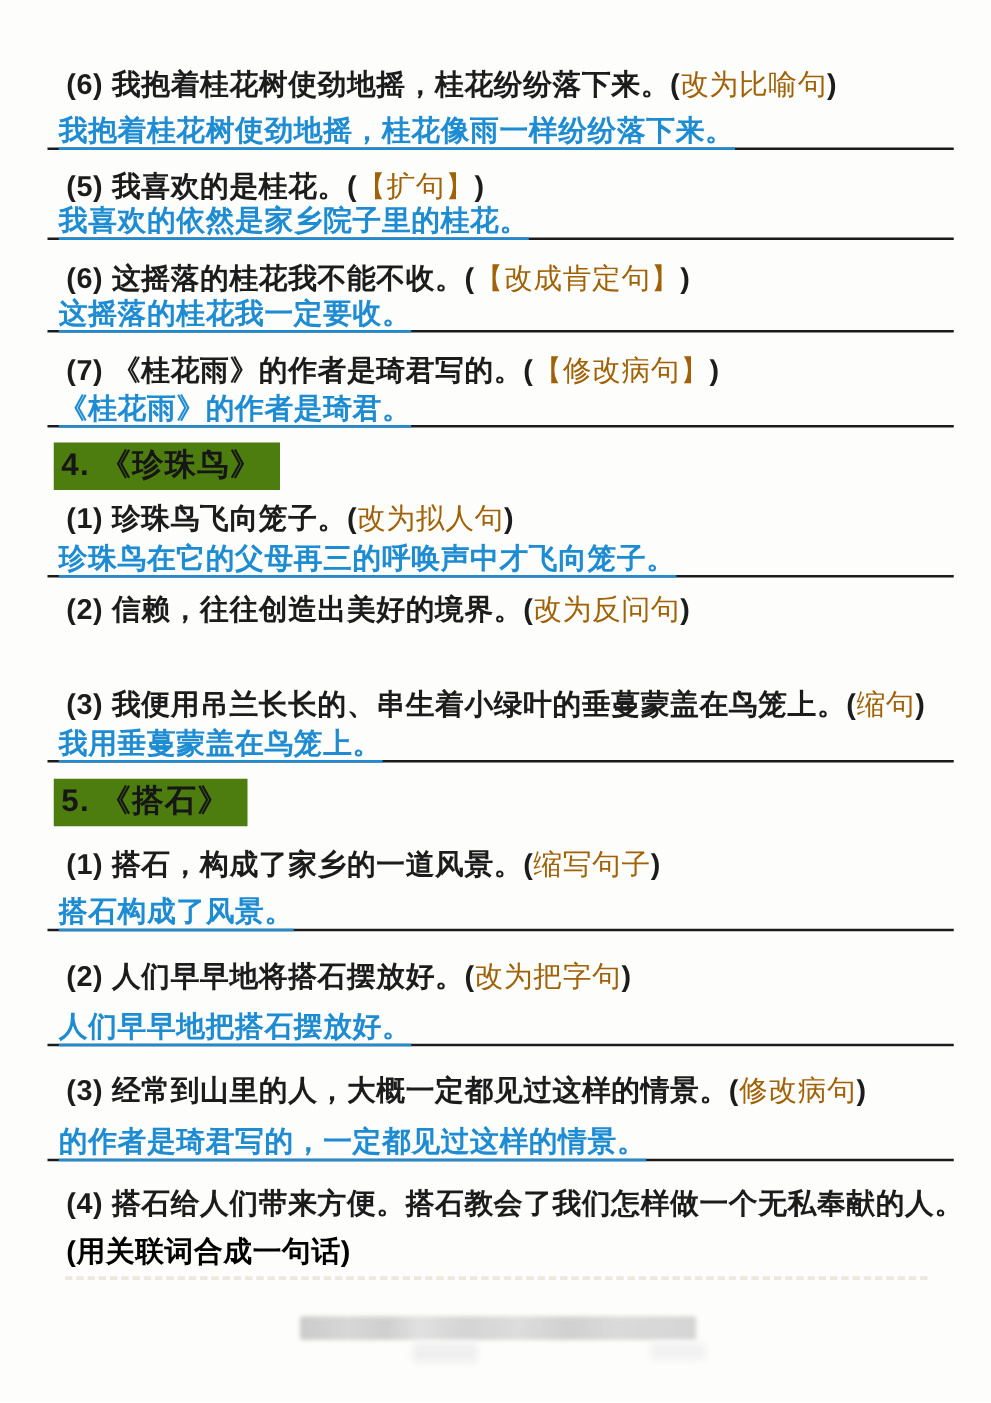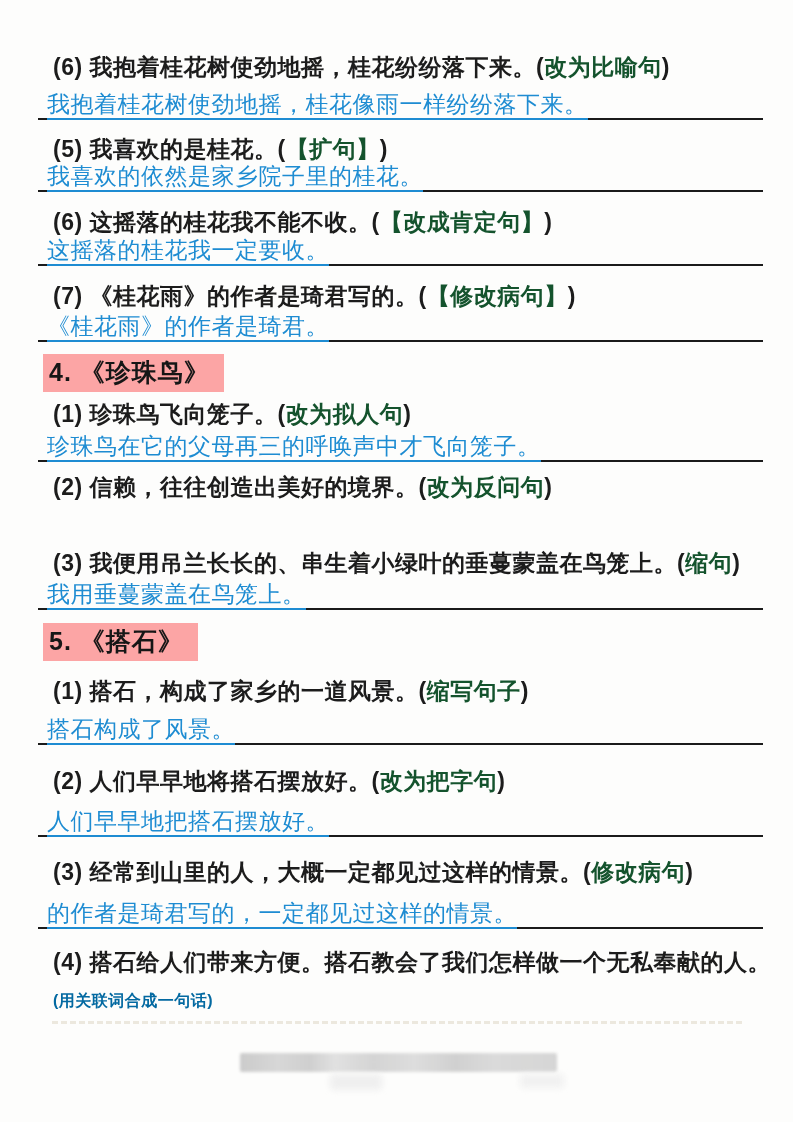--- a/index.html
+++ b/index.html
@@ -16,55 +16,55 @@
   }
   .row { position: absolute; white-space: nowrap; }
 
   
   .row.q {
     left: 53px;
     font-size: 23px; line-height: 30px;
     font-weight: 600; color: #1c1c1c;
     letter-spacing: 0.5px;
   }
-  .row.q .note { color: #14532d; font-weight: 700; }
+  .row.q .note { color: #a16207; font-weight: 400; }
   .row.q .paren { color: #1c1c1c; font-weight: 600; }
 
   
   .row.a {
     left: 38px; width: 725px; height: 30px;
     border-bottom: 2px solid #1b1b1b;
     font-size: 23px; line-height: 28px;
   }
   .row.a .a-text {
     display: inline-block; height: 30px;
     margin-left: 9px; margin-bottom: -2px;
-    color: #1e8cd2; font-weight: 400;
+    color: #1e8cd2; font-weight: 700;
     border-bottom: 2px solid #1e8cd2;
     letter-spacing: 0.5px;
   }
 
   
   .row.h {
     left: 43px;
     font-size: 25px; line-height: 35px;
     font-weight: 700; color: #161616;
   }
   .row.h .hl {
     display: inline-block;
-    background: #fca5a5;
+    background: #4d7c0f;
     padding: 1px 14px 2px 6px;
     letter-spacing: 1px;
   }
 
   
   .row.noteline {
     left: 53px;
-    font-size: 16px; line-height: 30px;
-    font-weight: 700; color: #0369a1;
+    font-size: 23px; line-height: 30px;
+    font-weight: 700; color: #000000;
     letter-spacing: 0.5px;
   }
 
   
   .faded-line {
     position: absolute; left: 52px; top: 1021px; width: 690px; height: 0;
     border-top: 3px dashed #eae5d9; opacity: 0.85;
   }
 
   

